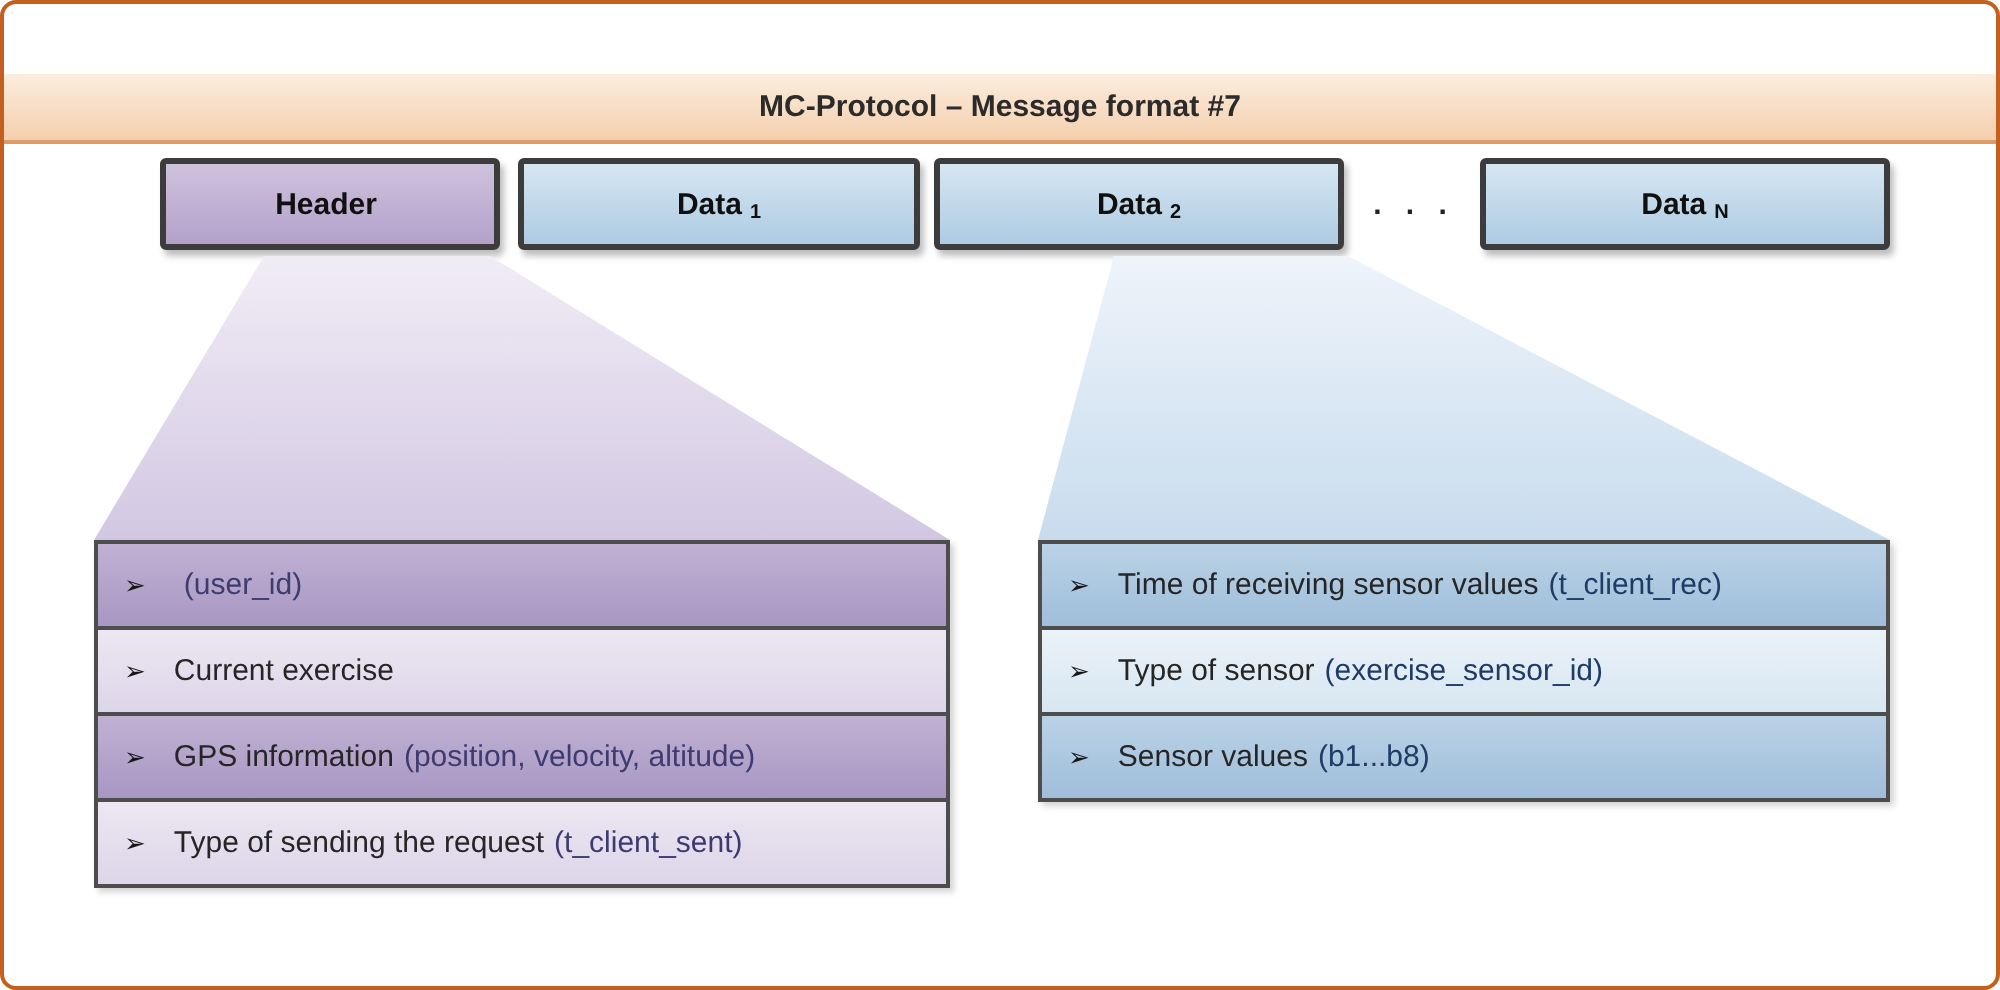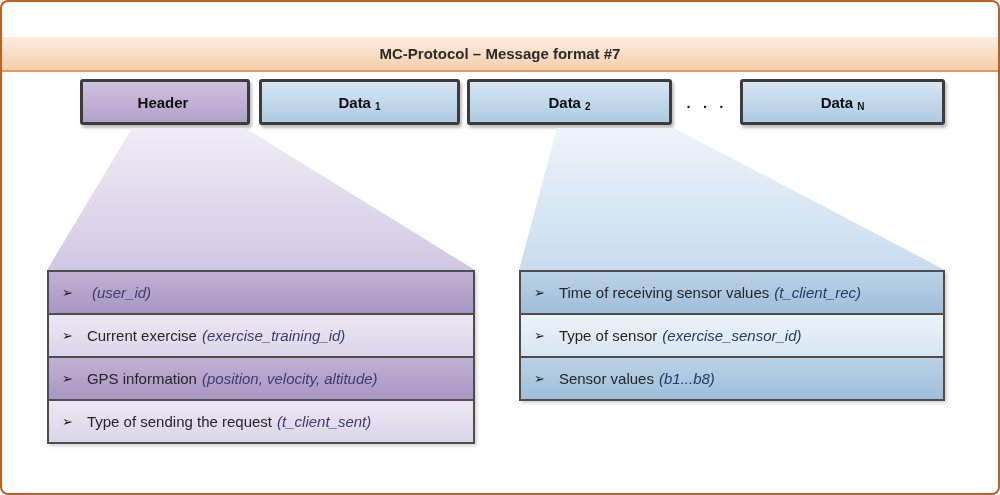--- a/index.html
+++ b/index.html
@@ -87,21 +87,21 @@
   .row {
     box-sizing:border-box; height:45px; width:100%;
     border:2px solid #4d4d4d;
     display:flex; align-items:center;
     padding:0 8px 0 13px;
     font-size:15px; color:var(--text-main);
     white-space:nowrap;
   }
   .row + .row { margin-top:-2px; }
   .row .bullet { margin-right:14px; font-size:13px; color:#161616; }
-  .row .param  { font-style:italic; margin-left:5px; }
+  .row .param  { margin-left:5px; }
   .list.purple .row:nth-child(odd)  { background:linear-gradient(to bottom, var(--purple-row-dark-top), var(--purple-row-dark-bottom)); }
   .list.purple .row:nth-child(even) { background:linear-gradient(to bottom, var(--purple-row-light-top), var(--purple-row-light-bottom)); }
   .list.blue .row:nth-child(odd)    { background:linear-gradient(to bottom, var(--blue-row-dark-top), var(--blue-row-dark-bottom)); }
   .list.blue .row:nth-child(even)   { background:linear-gradient(to bottom, var(--blue-row-light-top), var(--blue-row-light-bottom)); }
   .list.purple .param { color:var(--purple-param); }
   .list.blue .param   { color:var(--blue-param); }
 </style>
 </head>
 <body>
 
@@ -133,21 +133,20 @@
   <div class="funnel blue"></div>
 
   <div class="list purple">
     <div class="row">
       <span class="bullet">➢</span>
       <span class="param">(user_id)</span>
     </div>
     <div class="row">
       <span class="bullet">➢</span>
       <span>Current exercise</span>
-      <span class="param">(exercise_training_id)</span>
     </div>
     <div class="row">
       <span class="bullet">➢</span>
       <span>GPS information</span>
       <span class="param">(position, velocity, altitude)</span>
     </div>
     <div class="row">
       <span class="bullet">➢</span>
       <span>Type of sending the request</span>
       <span class="param">(t_client_sent)</span>

